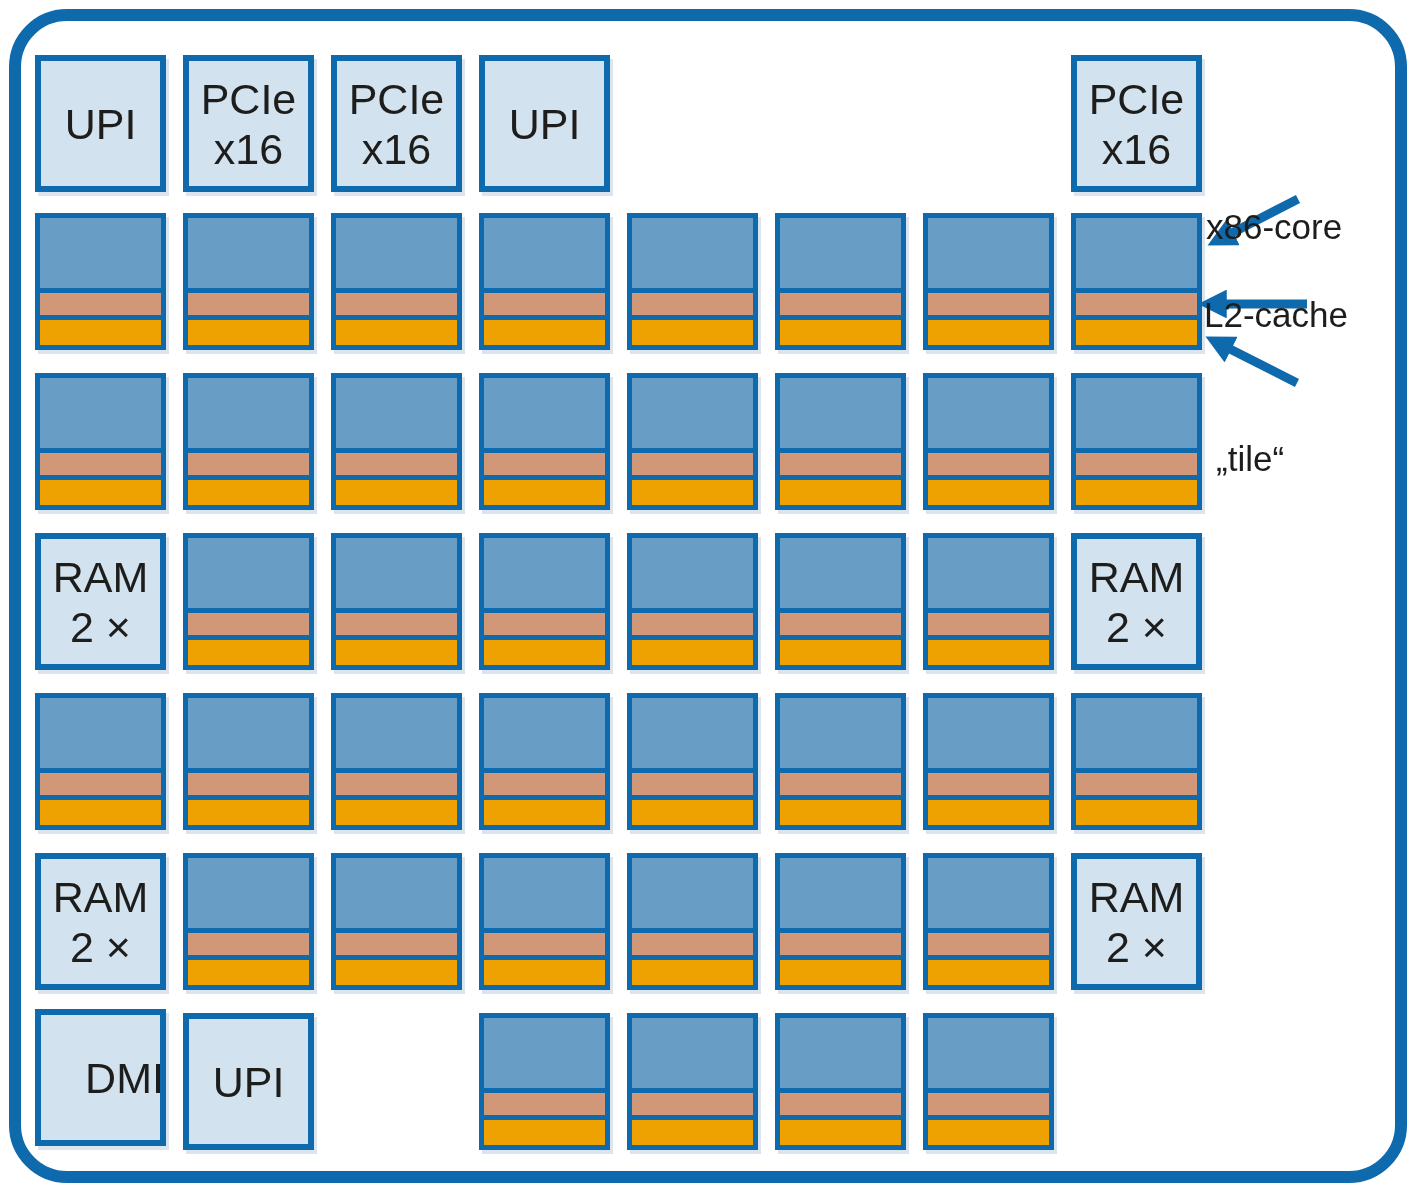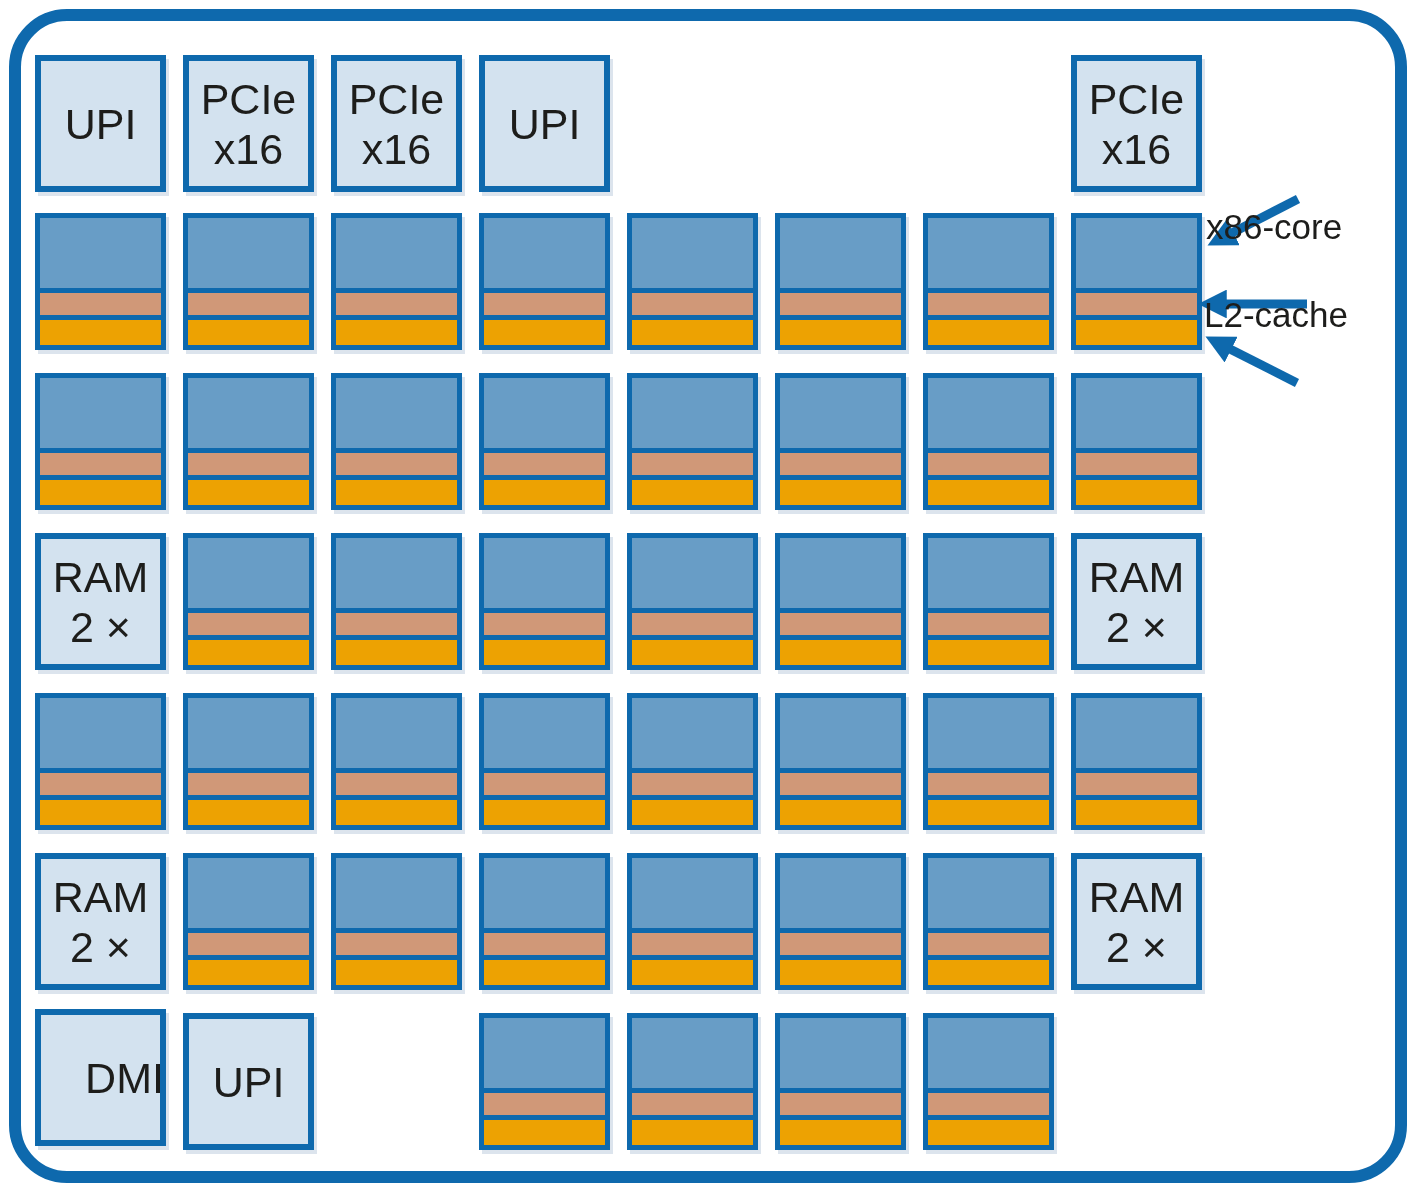--- a/index.html
+++ b/index.html
@@ -314,13 +314,14 @@
     </marker>
   </defs>
   <line x1="1298" y1="199" x2="1228" y2="235" marker-end="url(#ah)"></line>
   <line x1="1307" y1="304" x2="1221" y2="304" marker-end="url(#ah)"></line>
   <line x1="1297" y1="383" x2="1226" y2="347" marker-end="url(#ah)"></line>
 </svg>
 
 <div class="ann" id="ann-x86">x86-core</div>
 <div class="ann" id="ann-l2">L2-cache</div>
 <div class="ann" id="ann-l3">
+  <div class="indent">„tile“</div>
 </div>
 
 </body></html>

